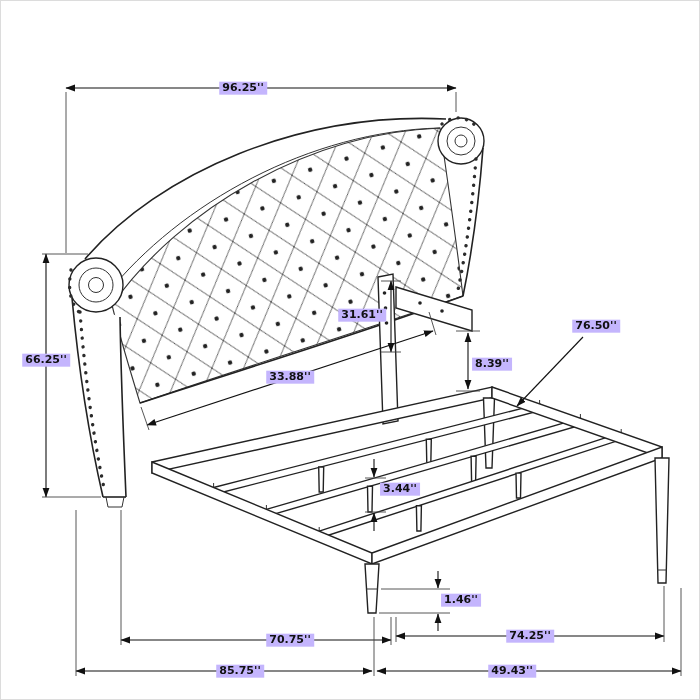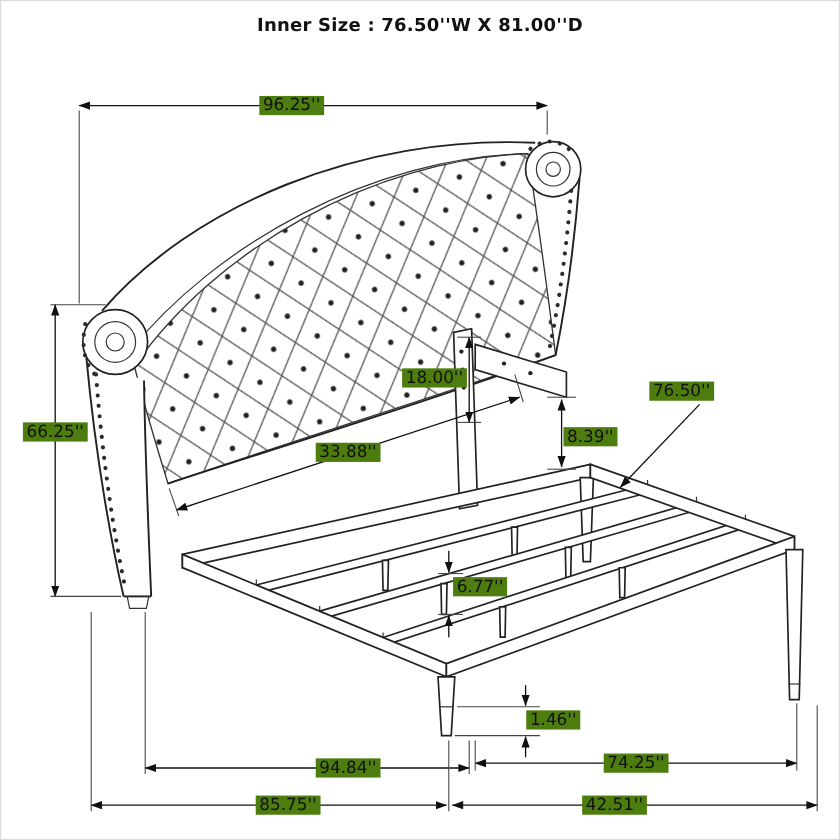--- a/index.html
+++ b/index.html
@@ -1,19 +1,19 @@
 <!DOCTYPE html>
 <html><head>
 <meta charset="utf-8">
 <style>
   html,body{margin:0;padding:0;background:#fff;}
   body{width:700px;height:700px;font-family:"DejaVu Sans","Liberation Sans",sans-serif;}
   .canvas{position:relative;width:700px;height:700px;background:#fff;outline:1px solid #dcdcdc;outline-offset:-1px;overflow:hidden;}
   .page-title{position:absolute;left:50%;top:12px;transform:translateX(-50%);font-size:15px;font-weight:700;color:#111;white-space:nowrap;letter-spacing:.2px;}
-  .dim-label{position:absolute;transform:translate(-50%,-50%);font-size:14px;font-weight:400;color:#111;background:#4d7c0f;padding:0 3px;line-height:1.15;white-space:nowrap;}
+  .dim-label{position:absolute;transform:translate(-50%,-50%);font-size:11px;font-weight:700;color:#111;background:#c4b5fd;padding:0 3px;line-height:1.15;white-space:nowrap;}
   svg{position:absolute;left:0;top:0;}
   .ln{fill:none;stroke:#222;stroke-width:1.6;}
   .thin{fill:none;stroke:#333;stroke-width:1;}
   .face{fill:#fff;stroke:#222;stroke-width:1.4;}
   .dim{stroke:#111;stroke-width:1.1;fill:none;}
   .ext{stroke:#444;stroke-width:.9;fill:none;}
   .dots{fill:none;stroke:#2b2b2b;stroke-width:3.4;stroke-linecap:round;stroke-dasharray:.1 8.6;}
   .hole{fill:#222;stroke:none;}
 </style>
 </head>
@@ -166,27 +166,26 @@
 
       <line class="dim" x1="76" y1="671" x2="372" y2="671" marker-start="url(#mS)" marker-end="url(#mE)"></line>
       <line class="ext" x1="76" y1="510" x2="76" y2="676"></line>
       <line class="ext" x1="374" y1="617" x2="374" y2="676"></line>
 
       <line class="dim" x1="377" y1="671" x2="681" y2="671" marker-start="url(#mS)" marker-end="url(#mE)"></line>
       <line class="ext" x1="681" y1="588" x2="681" y2="676"></line>
     </g>
   </svg>
 
-  <div class="page-title">Inner Size : 76.50''W X 81.00''D</div>
 
   <div class="dim-label" style="left:243px;top:88px">96.25''</div>
   <div class="dim-label" style="left:46px;top:360px">66.25''</div>
-  <div class="dim-label" style="left:362px;top:315px">18.00''</div>
+  <div class="dim-label" style="left:362px;top:315px">31.61''</div>
   <div class="dim-label" style="left:290px;top:377px">33.88''</div>
   <div class="dim-label" style="left:492px;top:364px">8.39''</div>
-  <div class="dim-label" style="left:568px;top:326px">76.50''</div>
-  <div class="dim-label" style="left:400px;top:489px">6.77''</div>
+  <div class="dim-label" style="left:596px;top:326px">76.50''</div>
+  <div class="dim-label" style="left:400px;top:489px">3.44''</div>
   <div class="dim-label" style="left:461px;top:600px">1.46''</div>
-  <div class="dim-label" style="left:290px;top:640px">94.84''</div>
+  <div class="dim-label" style="left:290px;top:640px">70.75''</div>
   <div class="dim-label" style="left:530px;top:636px">74.25''</div>
   <div class="dim-label" style="left:240px;top:671px">85.75''</div>
-  <div class="dim-label" style="left:512px;top:671px">42.51''</div>
+  <div class="dim-label" style="left:512px;top:671px">49.43''</div>
 </div>
 
 </body></html>

